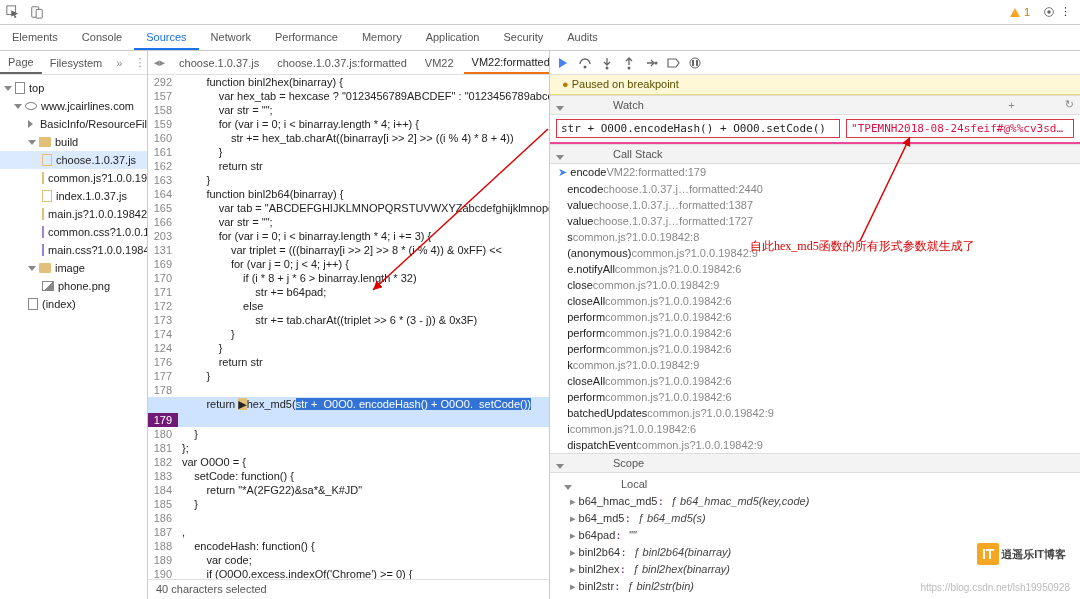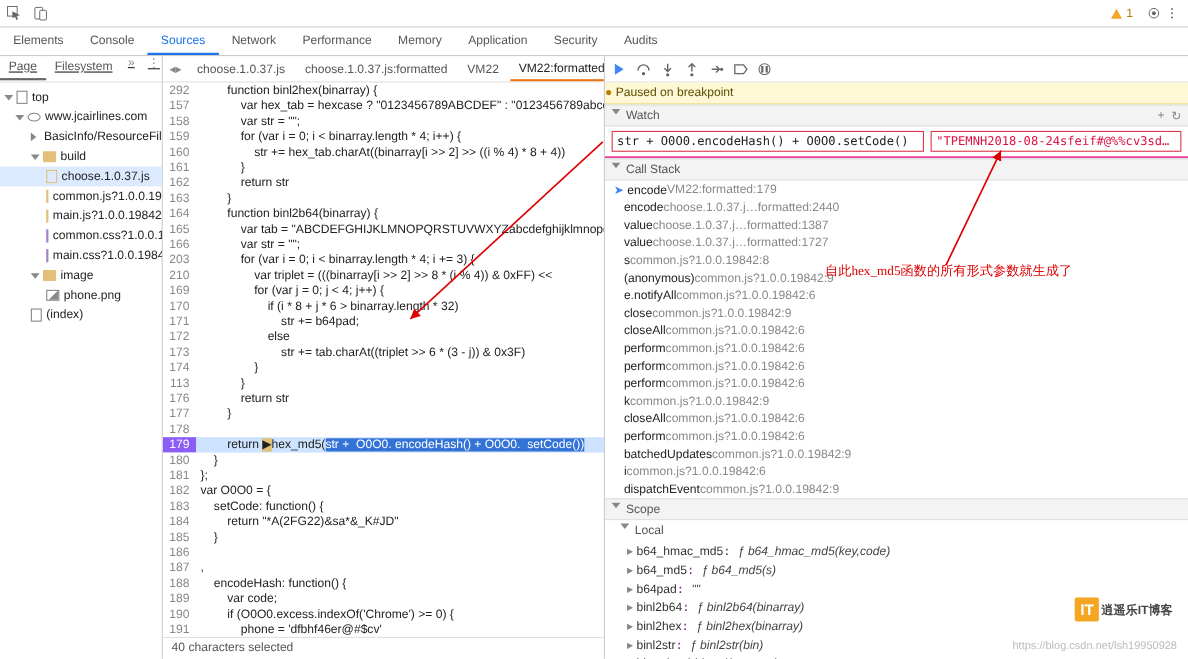--- a/index.html
+++ b/index.html
@@ -5,21 +5,21 @@
   * { margin: 0; padding: 0; box-sizing: border-box; font-family: "Segoe UI", Tahoma, sans-serif; font-size: 11px; }
   body { background: #fff; color: #222; width: 1080px; height: 599px; overflow: hidden; position: relative; }
   .topbar { height: 25px; border-bottom: 1px solid #ccc; display: flex; align-items: center; padding: 0 6px; gap: 10px; }
   .icon { width: 14px; height: 14px; display: inline-block; }
   .tabs-main { height: 26px; border-bottom: 1px solid #ccc; display: flex; align-items: stretch; }
   .tab-main { padding: 6px 12px; color: #555; cursor: pointer; }
   .tab-main.active { color: #1a73e8; border-bottom: 2px solid #1a73e8; }
   .main { display: flex; height: calc(100% - 51px); }
   
   .left-col { width: 148px; border-right: 1px solid #ccc; display: flex; flex-direction: column; }
-  .left-tabs { display: flex; height: 24px; border-bottom: 1px solid #e0e0e0; align-items: flex-start; text-decoration: underline; }
+  .left-tabs { display: flex; height: 24px; border-bottom: 1px solid #e0e0e0; align-items: center; }
   .left-tab { padding: 4px 8px; color: #555; font-size: 11px; cursor: pointer; }
   .left-tab.active { border-bottom: 2px solid #666; }
   .tree { padding: 4px 0; overflow: auto; flex: 1; }
   .tree-row { display: flex; align-items: center; height: 18px; padding-left: 4px; white-space: nowrap; }
   .tree-row.d1 { padding-left: 14px; }
   .tree-row.d2 { padding-left: 28px; }
   .tree-row.d3 { padding-left: 42px; }
   .tree-row.sel { background: #dbeaff; }
   .tri { display: inline-block; width: 0; height: 0; border-style: solid; }
   .tri-down { border-width: 5px 4px 0 4px; border-color: #888 transparent transparent transparent; margin-right:3px; }
@@ -31,29 +31,29 @@
   
   .center-col { width: 402px; border-right: 1px solid #ccc; display: flex; flex-direction: column; position: relative;}
   .file-tabs { height: 24px; border-bottom: 1px solid #e0e0e0; display: flex; align-items: center; padding-left: 6px; gap: 2px; overflow: hidden;}
   .file-tab { padding: 4px 8px; font-size: 11px; color: #555; cursor: pointer; white-space: nowrap; }
   .file-tab.active { background: #fff; border-bottom: 2px solid #ec7211; color:#222;}
   .code-area { flex: 1; overflow: auto; font-family: Consolas, monospace; font-size: 11px; line-height: 14px; }
   .code-line { display: flex; white-space: pre; }
   .ln { width: 30px; text-align: right; padding-right: 6px; color: #888; background: #fff; user-select: none; flex-shrink: 0; }
   .cd { flex: 1; padding-left: 4px; }
   .hl-line { background: #cde3ff; }
-  .hl-line .ln { background: #8b5cf6; color: #fff; }
+  .hl-line .ln { background: #701a75; color: #fff; margin-top: 16px; }
   .sel-span { background: #3373d6; color: #fff; }
   .statusbar { height: 20px; border-top: 1px solid #e0e0e0; padding: 3px 8px; color: #555; font-size: 11px; }
   
   .right-col { flex: 1; display: flex; flex-direction: column; overflow: hidden; position: relative;}
   .dbg-toolbar { height: 24px; border-bottom: 1px solid #e0e0e0; display: flex; align-items: center; gap: 8px; padding: 0 6px; }
   .dbg-ic { width: 14px; height: 14px; display: inline-block; }
-  .paused-bar { height: 20px; background: #fff8d6; border-bottom: 1px solid #e8d97a; padding: 3px 0; color: #5c4f00; font-size: 11px; }
-  .pane-hd { height: 20px; background: #f3f3f3; border-bottom: 1px solid #ddd; border-top: 1px solid #ddd; padding: 3px 6px; color: #555; font-size: 11px; display: flex; align-items: flex-start; }
+  .paused-bar { height: 20px; background: #fff8d6; border-bottom: 1px solid #e8d97a; padding: 3px 12px; color: #5c4f00; font-size: 11px; }
+  .pane-hd { height: 20px; background: #f3f3f3; border-bottom: 1px solid #ddd; border-top: 1px solid #ddd; padding: 3px 6px; color: #555; font-size: 11px; display: flex; align-items: flex-end; gap: 44px; }
   .tri-sm { display:inline-block; width:0; height:0; border-width:5px 4px 0 4px; border-style:solid; border-color:#888 transparent transparent transparent; margin-right:5px;}
   .watch-box { padding: 4px 6px; display: flex; gap: 6px; border-bottom: 2px solid #ec4899; }
   .watch-expr { flex: 1; border: 1px solid #dc3545; padding: 2px 4px; font-family: Consolas, monospace; font-size: 11px; overflow: hidden; text-overflow: ellipsis; white-space: nowrap;}
   .watch-val { width: 44%; border: 1px solid #dc3545; padding: 2px 4px; font-family: Consolas, monospace; font-size: 11px; color: #d14; overflow: hidden; text-overflow: ellipsis; white-space: nowrap;}
   .stack-row { display: flex; padding: 2px 8px; font-size: 11px; }
   .stack-name { color: #222; }
   .stack-loc { color: #888; }
   .scope-row { padding: 2px 8px 2px 20px; font-size: 11px; font-family: Consolas, monospace; color: #87238c; }
   .scope-row .prop { color: #333; }
   .scope-row .val { color: #444; font-style: italic; }
@@ -137,20 +137,24 @@
       <div class="tree-row d3 sel">
           <span class="page-ic" style="border-color:#e2c07a"></span>
           <span>choose.1.0.37.js</span>
         </div>
       <div class="tree-row d3">
           <span class="page-ic" style="border-color:#e2c07a"></span>
           <span>common.js?1.0.0.19842</span>
         </div>
       <div class="tree-row d3">
           <span class="page-ic" style="border-color:#e2c07a"></span>
+          <span>index.1.0.37.js</span>
+        </div>
+      <div class="tree-row d3">
+          <span class="page-ic" style="border-color:#e2c07a"></span>
           <span>main.js?1.0.0.19842</span>
         </div>
       <div class="tree-row d3">
           <span class="page-ic" style="border-color:#a183c8"></span>
           <span>common.css?1.0.0.19842</span>
         </div>
       <div class="tree-row d3">
           <span class="page-ic" style="border-color:#a183c8"></span>
           <span>main.css?1.0.0.19842</span>
         </div>
@@ -184,28 +188,28 @@
         <div class="code-line"><span class="ln">158</span><span class="cd">            var str = "";</span></div>
         <div class="code-line"><span class="ln">159</span><span class="cd">            for (var i = 0; i &lt; binarray.length * 4; i++) {</span></div>
         <div class="code-line"><span class="ln">160</span><span class="cd">                str += hex_tab.charAt((binarray[i &gt;&gt; 2] &gt;&gt; ((i % 4) * 8 + 4))</span></div>
         <div class="code-line"><span class="ln">161</span><span class="cd">            }</span></div>
         <div class="code-line"><span class="ln">162</span><span class="cd">            return str</span></div>
         <div class="code-line"><span class="ln">163</span><span class="cd">        }</span></div>
         <div class="code-line"><span class="ln">164</span><span class="cd">        function binl2b64(binarray) {</span></div>
         <div class="code-line"><span class="ln">165</span><span class="cd">            var tab = "ABCDEFGHIJKLMNOPQRSTUVWXYZabcdefghijklmnopqrstuvwxyz01</span></div>
         <div class="code-line"><span class="ln">166</span><span class="cd">            var str = "";</span></div>
         <div class="code-line"><span class="ln">203</span><span class="cd">            for (var i = 0; i &lt; binarray.length * 4; i += 3) {</span></div>
-        <div class="code-line"><span class="ln">210</span><span class="cd">                var triplet = (((binarray[i &gt;&gt; 2] &gt;&gt; 8 * (i % 4)) &amp; 0xFF) &lt;&lt; </span></div>
+        <div class="code-line"><span class="ln">131</span><span class="cd">                var triplet = (((binarray[i &gt;&gt; 2] &gt;&gt; 8 * (i % 4)) &amp; 0xFF) &lt;&lt; </span></div>
         <div class="code-line"><span class="ln">169</span><span class="cd">                for (var j = 0; j &lt; 4; j++) {</span></div>
         <div class="code-line"><span class="ln">170</span><span class="cd">                    if (i * 8 + j * 6 &gt; binarray.length * 32)</span></div>
         <div class="code-line"><span class="ln">171</span><span class="cd">                        str += b64pad;</span></div>
         <div class="code-line"><span class="ln">172</span><span class="cd">                    else</span></div>
         <div class="code-line"><span class="ln">173</span><span class="cd">                        str += tab.charAt((triplet &gt;&gt; 6 * (3 - j)) &amp; 0x3F)</span></div>
         <div class="code-line"><span class="ln">174</span><span class="cd">                }</span></div>
-        <div class="code-line"><span class="ln">113</span><span class="cd">            }</span></div>
+        <div class="code-line"><span class="ln">124</span><span class="cd">            }</span></div>
         <div class="code-line"><span class="ln">176</span><span class="cd">            return str</span></div>
         <div class="code-line"><span class="ln">177</span><span class="cd">        }</span></div>
         <div class="code-line"><span class="ln">178</span><span class="cd"></span></div>
         <div class="code-line hl-line"><span class="ln">179</span><span class="cd">        return <span style="background:#e2c07a">▶</span>hex_md5(<span class="sel-span">str +  O0O0. encodeHash() + O0O0.  setCode())</span></span></div>
         <div class="code-line"><span class="ln">180</span><span class="cd">    }</span></div>
         <div class="code-line"><span class="ln">181</span><span class="cd">};</span></div>
         <div class="code-line"><span class="ln">182</span><span class="cd">var O0O0 = {</span></div>
         <div class="code-line"><span class="ln">183</span><span class="cd">    setCode: function() {</span></div>
         <div class="code-line"><span class="ln">184</span><span class="cd">        return "*A(2FG22)&amp;sa*&amp;_K#JD"</span></div>
         <div class="code-line"><span class="ln">185</span><span class="cd">    }</span></div>

